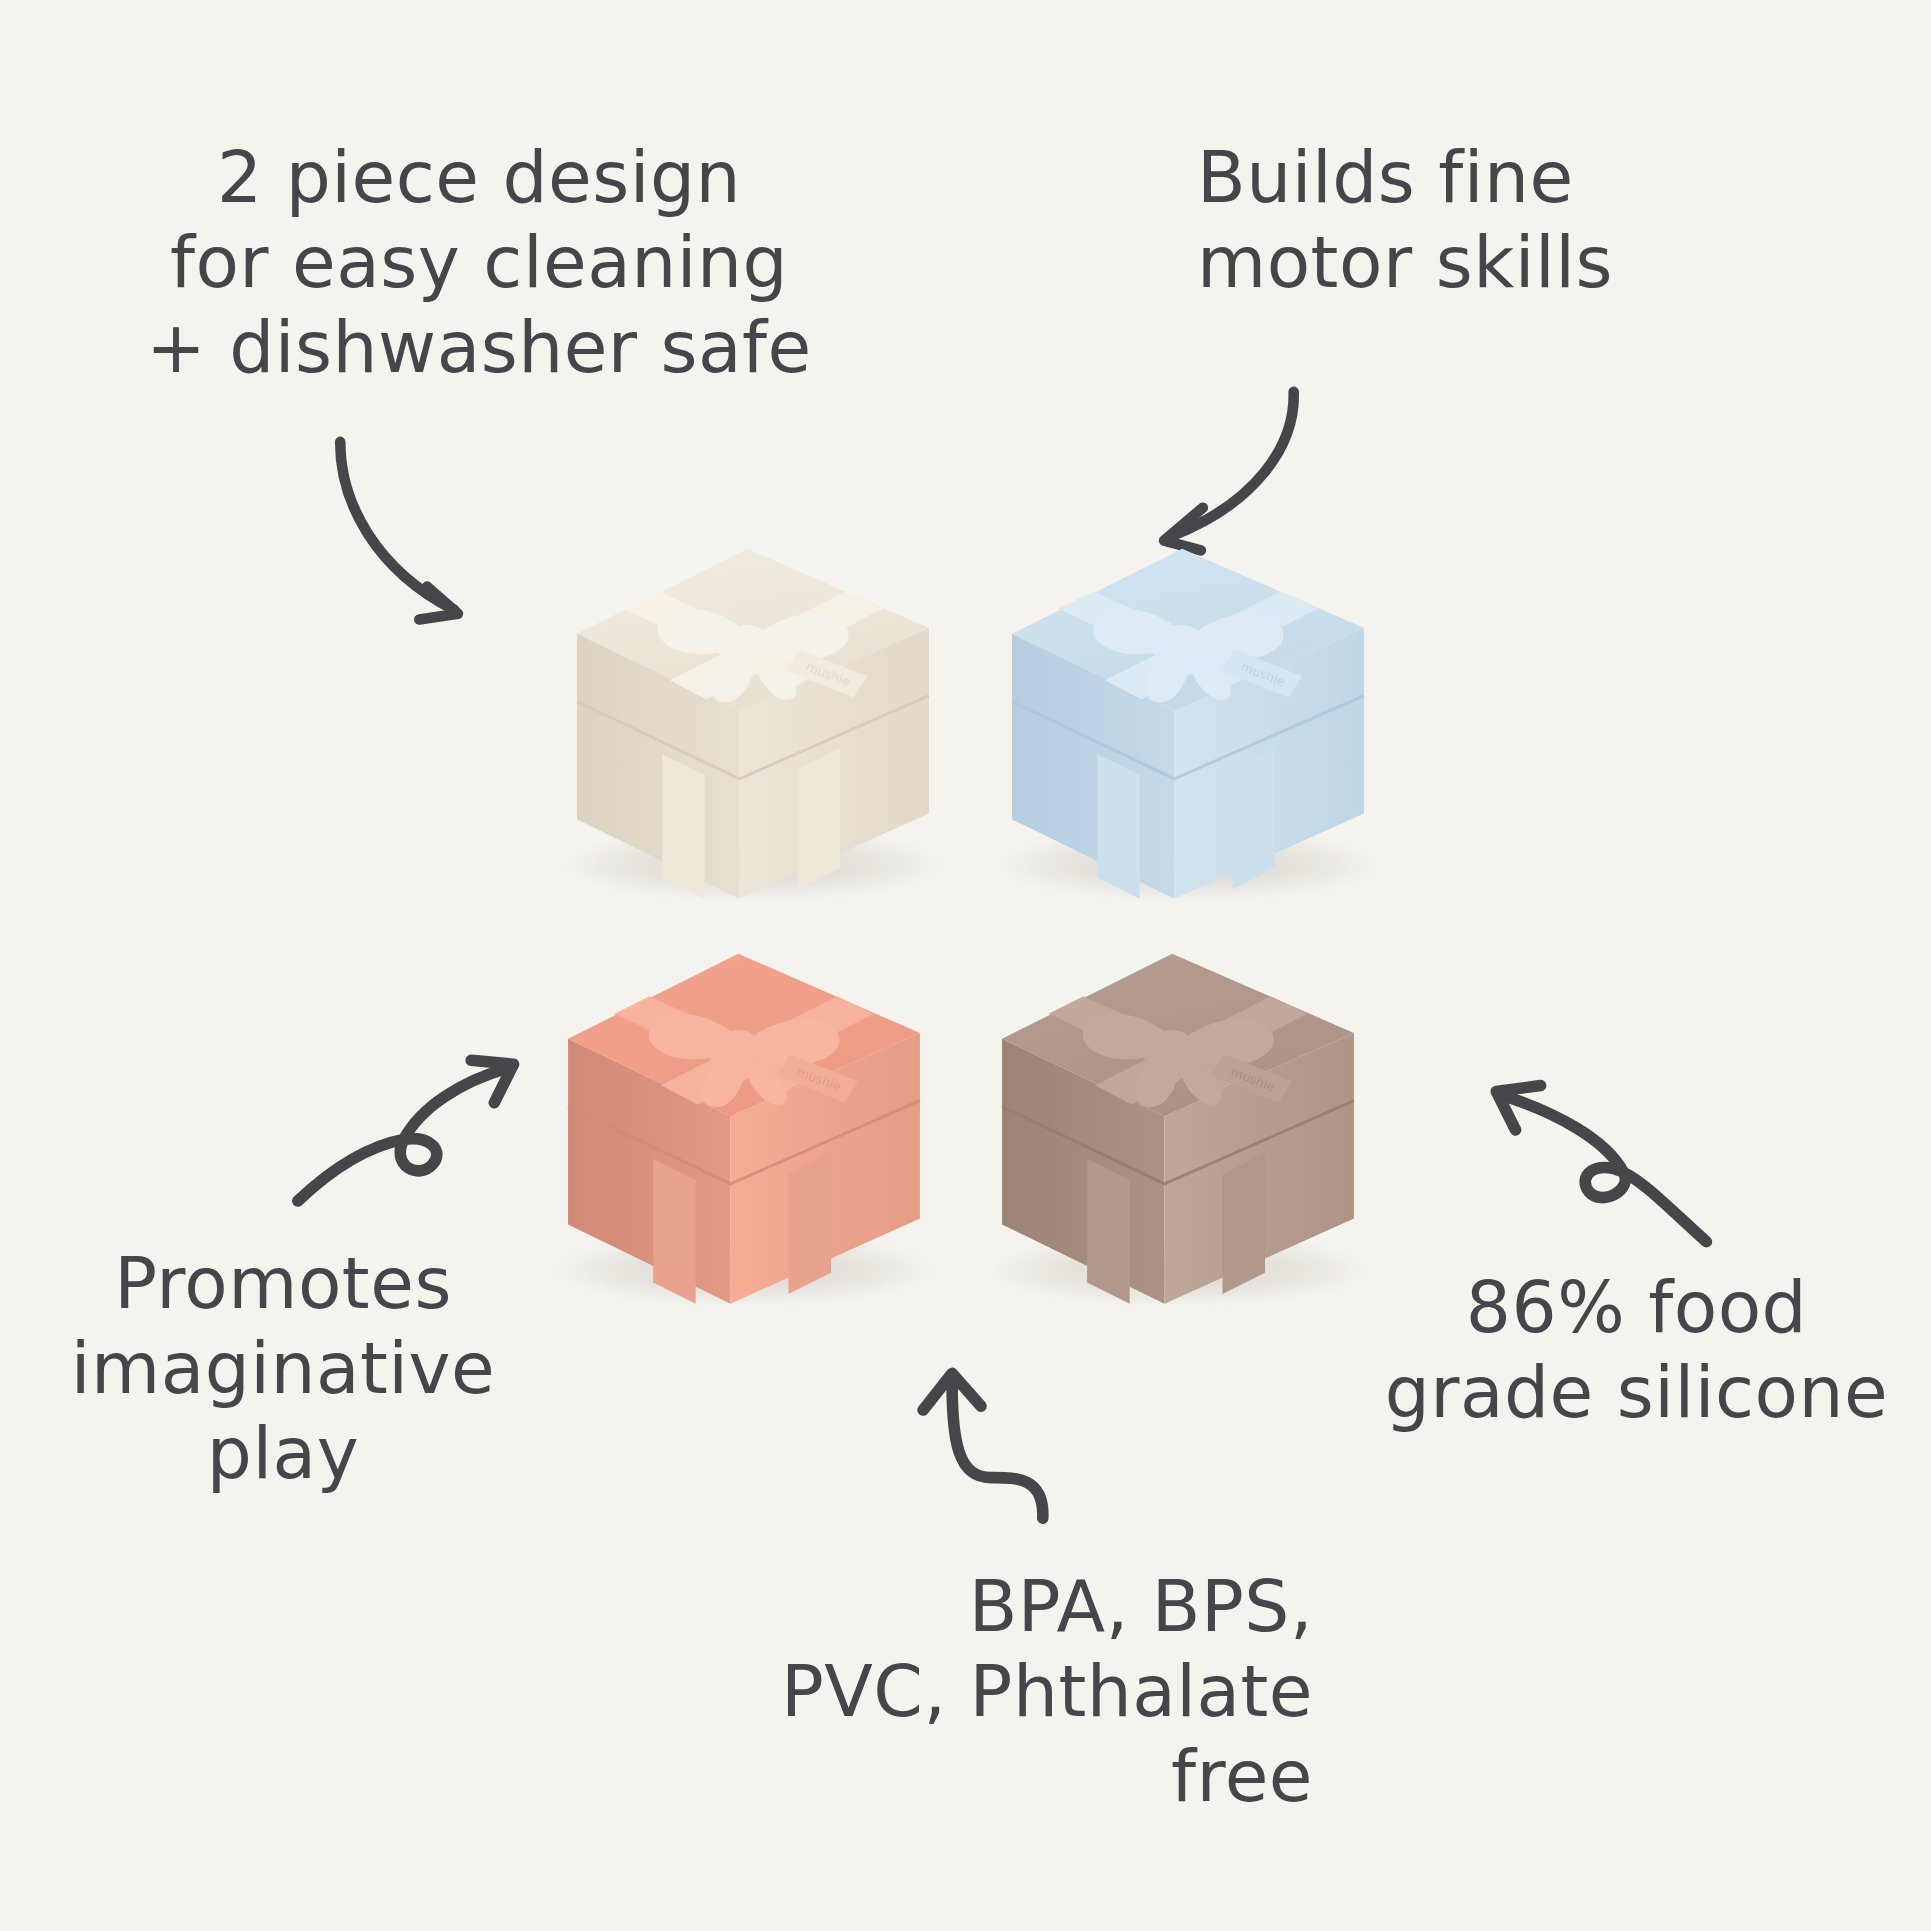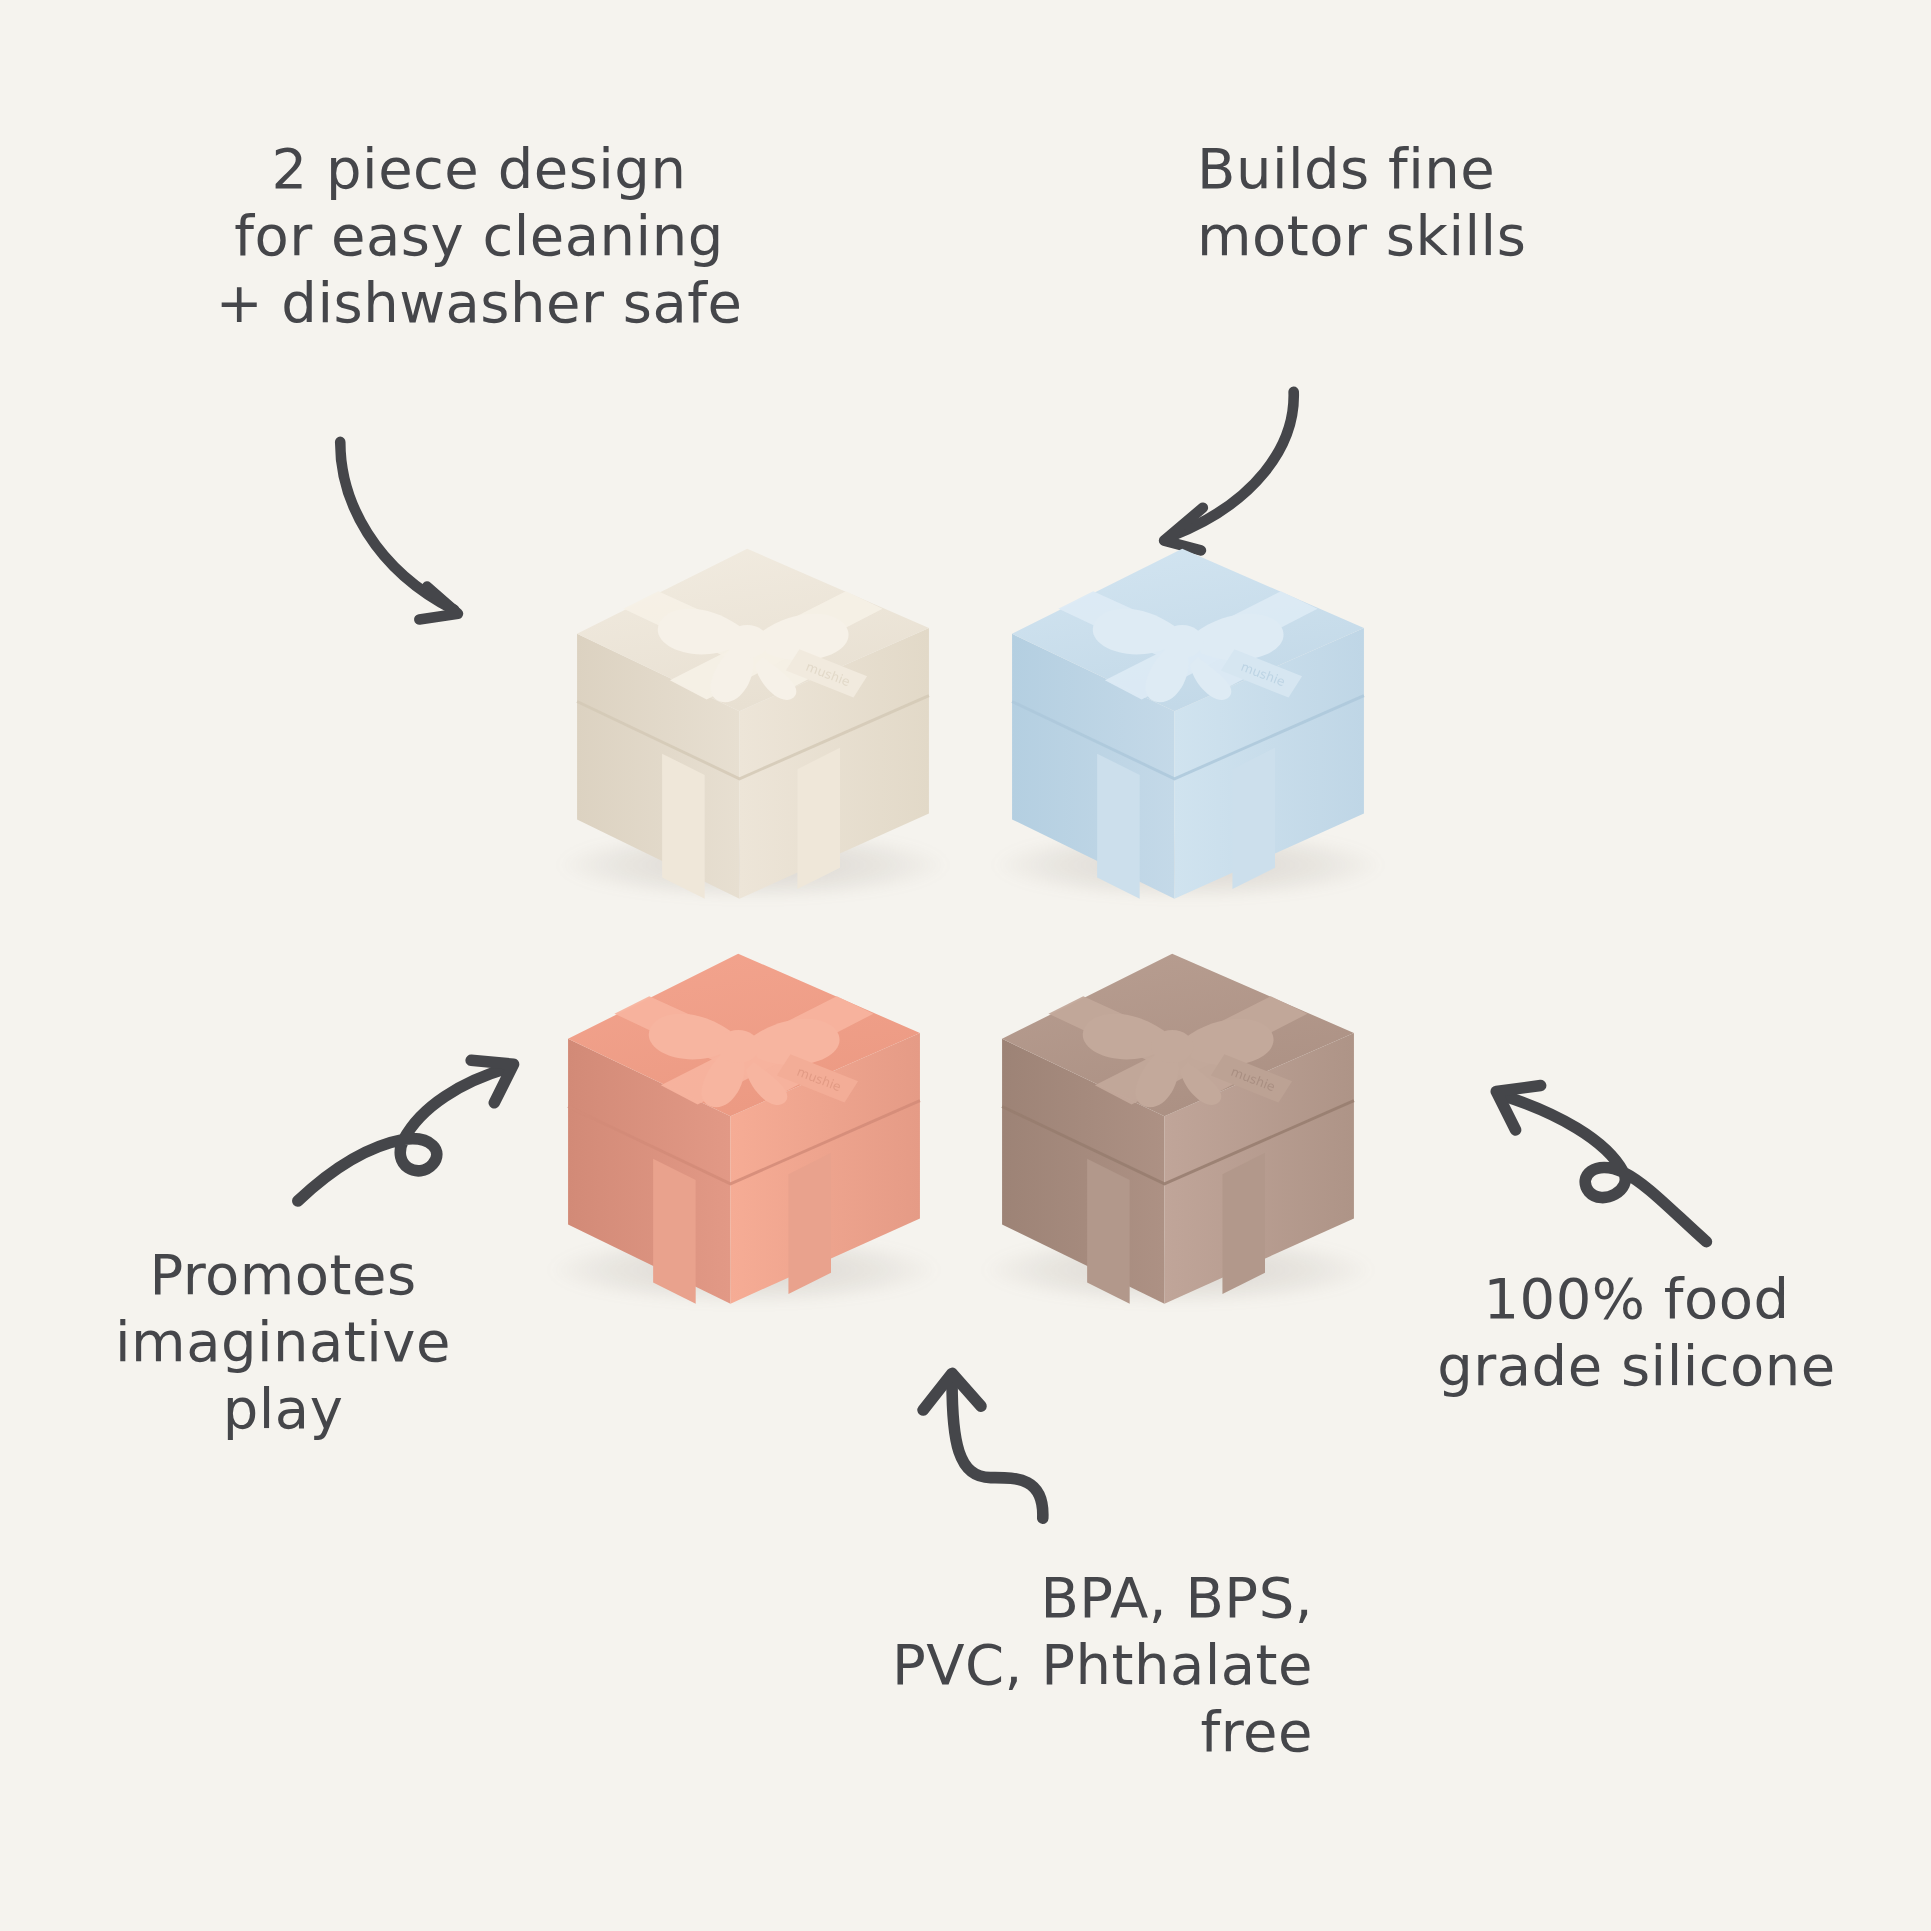--- a/index.html
+++ b/index.html
@@ -8,21 +8,21 @@
     background:#F5F3EE;
     font-family:"DejaVu Sans", sans-serif;
     overflow:hidden;
   }
   #stage{position:relative;width:1931px;height:1931px;background:#F5F3EE;}
 
   .caption{
     position:absolute;
     color:#45464A;
     font-family:"DejaVu Sans", sans-serif;
-    font-size:56px;
+    font-size:71px;
     line-height:1.20;
     letter-spacing:0.5px;
     white-space:pre-line;
     font-weight:400;
   }
   .cap-tl{left:93px;  top:135px;  width:772px;  text-align:center;}
   .cap-tr{left:1197px;top:135px;  width:676px;  text-align:left;}
   .cap-bl{left:56px;  top:1241px; width:454px;  text-align:center;}
   .cap-bc{left:599px; top:1564px; width:714px;  text-align:right;}
   .cap-br{left:1342px;top:1265px; width:589px;  text-align:center;}
@@ -50,21 +50,21 @@
 for easy cleaning
 + dishwasher safe</div>
   <div class="caption cap-tr" style="color: rgb(69, 70, 74);">Builds fine
 motor skills</div>
   <div class="caption cap-bl" style="color: rgb(69, 70, 74);">Promotes
 imaginative
 play</div>
   <div class="caption cap-bc" style="color: rgb(69, 70, 74);">BPA, BPS,
 PVC, Phthalate
 free</div>
-  <div class="caption cap-br" style="color: rgb(69, 70, 74);">100% food
+  <div class="caption cap-br" style="color: rgb(69, 70, 74);">86% food
 grade silicone</div>
 
   <div class="arrow" style="left:319px;top:434px;">
     <svg width="193" height="203" viewBox="0 0 200 210">
       <path d="M22 8 C 22 70, 58 140, 140 182" stroke-width="11"></path>
       <path d="M112 158 L144 186 L104 192" stroke-width="11"></path>
     </svg>
   </div>
 
   <div class="arrow" style="left:1110px;top:386px;">

